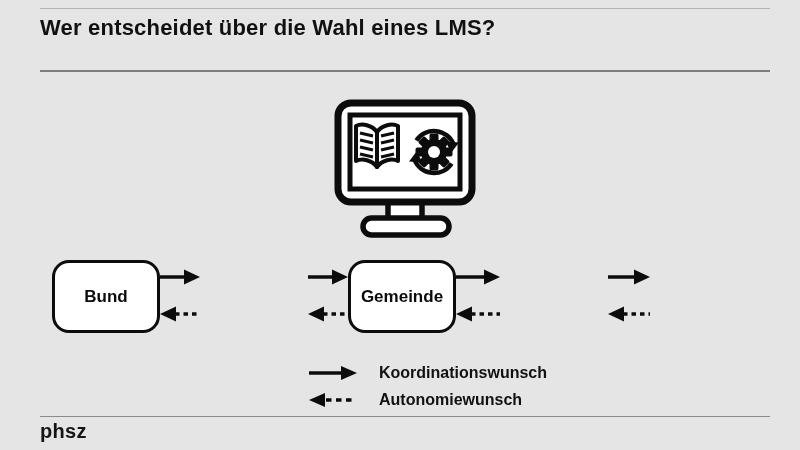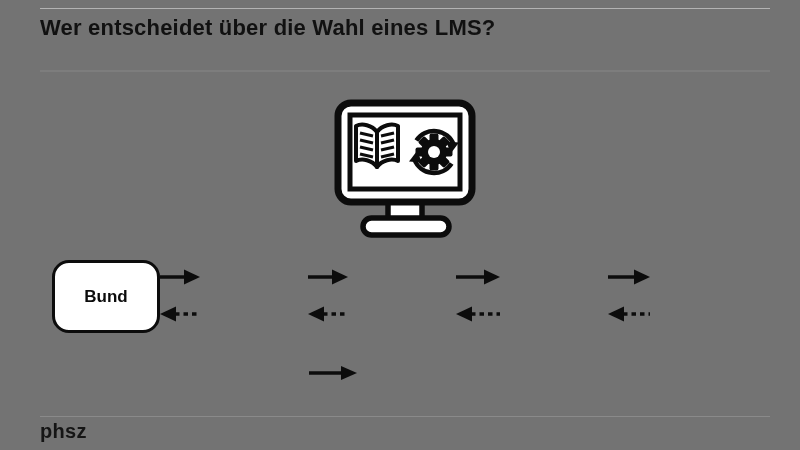--- a/index.html
+++ b/index.html
@@ -2,21 +2,21 @@
 <html><head>
 <meta charset="utf-8">
 <style>
   * { margin: 0; padding: 0; box-sizing: border-box; }
   html, body { background: #ffffff; }
   body {
     width: 800px; height: 450px;
     font-family: "Liberation Sans", sans-serif;
     position: relative; overflow: hidden;
   }
-  .slide { position: relative; width: 800px; height: 450px; background: #737373; }
+  .slide { position: relative; width: 800px; height: 450px; background: #e5e5e5; }
 
   .rule { position: absolute; left: 40px; width: 730px; }
   .rule-top    { top: 8px;  height: 1px; background: #b3b3b3; }
   .rule-title  { top: 70px; height: 2px; background: #7d7d7d; }
   .rule-bottom { top: 416px; height: 1px; background: #8a8a8a; }
 
   .title {
     position: absolute; left: 40px; top: 15px;
     font-size: 22px; font-weight: bold; color: #111;
     letter-spacing: 0.2px; white-space: nowrap;
@@ -134,27 +134,38 @@
       </g>
       <g>
         <polygon points="608,64 624,56.5 624,71.5"></polygon>
           <line class="dash" x1="623" y1="64" x2="650" y2="64"></line>
       </g>
     </svg>
 
     <div class="node" style="left:52px">
       <span>Bund</span>
     </div>
+    <div class="node" style="left:348px">
+      <span>Gemeinde</span>
+    </div>
   </div>
 
   <div class="legend">
     <div class="legend-row">
       <svg width="50" height="18" viewBox="0 0 50 18" aria-hidden="true">
         <line x1="1" y1="9" x2="35" y2="9"></line>
           <polygon points="49,9 33,2 33,16"></polygon>
       </svg>
+      <span class="legend-label">Koordinationswunsch</span>
+    </div>
+    <div class="legend-row">
+      <svg width="50" height="18" viewBox="0 0 50 18" aria-hidden="true">
+        <polygon points="1,9 17,2 17,16"></polygon>
+          <line class="dash" x1="18" y1="9" x2="48" y2="9"></line>
+      </svg>
+      <span class="legend-label">Autonomiewunsch</span>
     </div>
   </div>
 
   <div class="rule rule-bottom"></div>
   <div class="logo">phsz</div>
 
 </div>
 
 </body></html>

